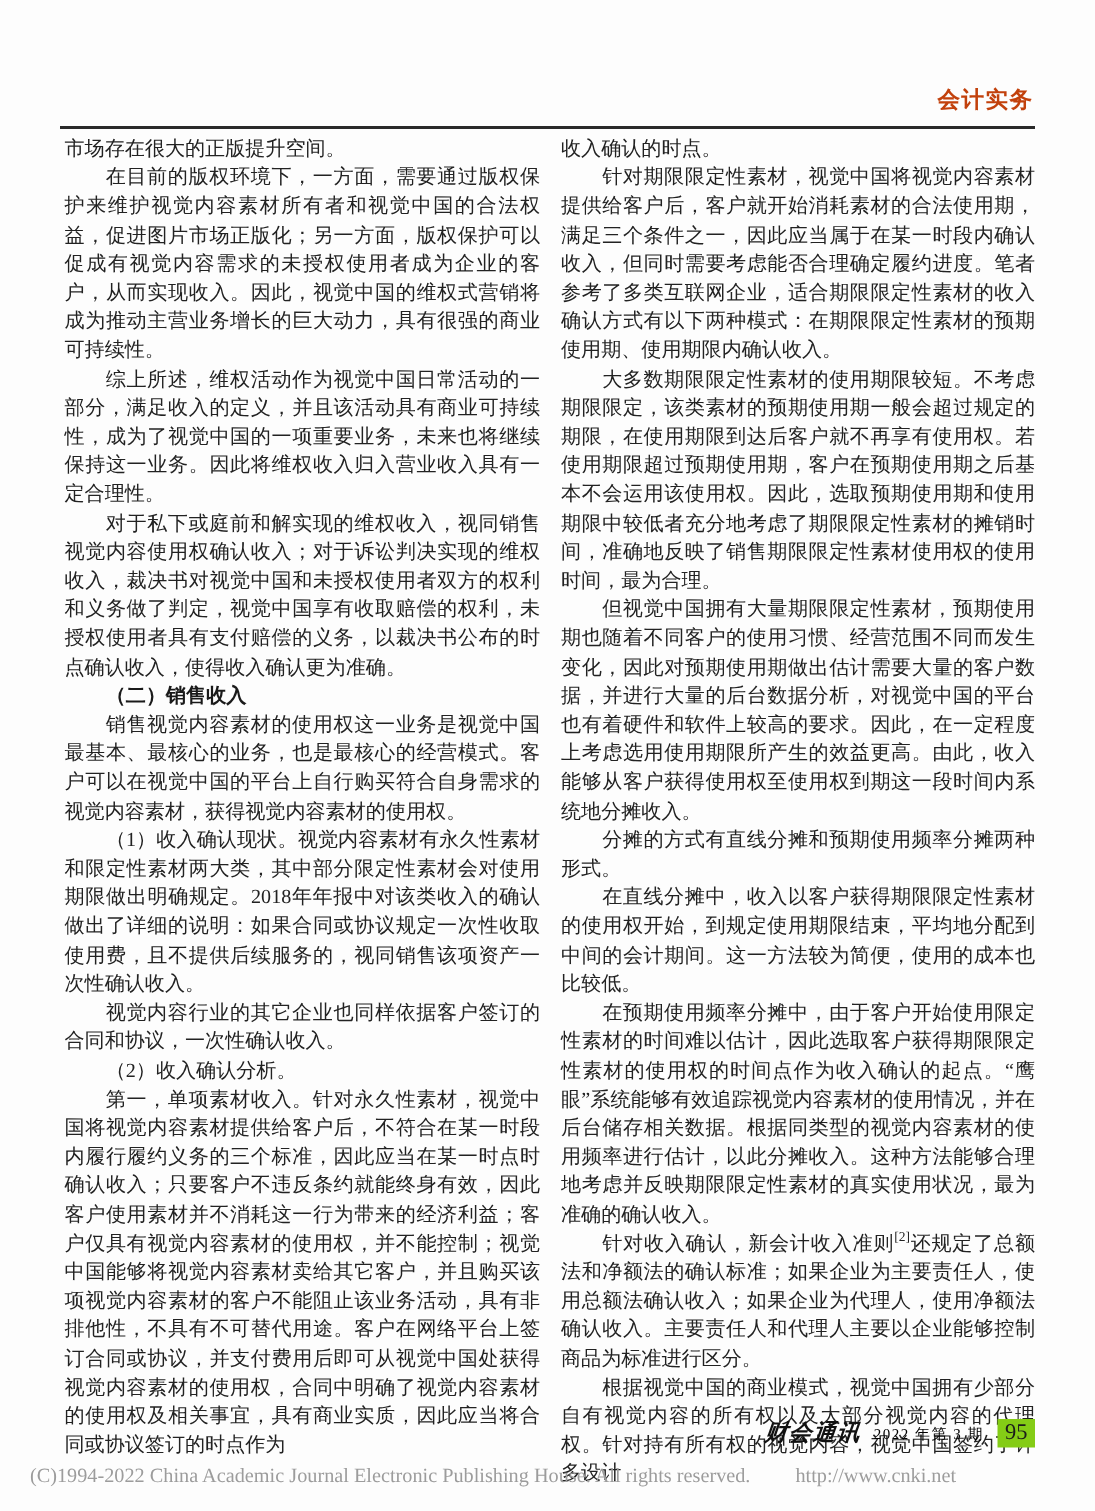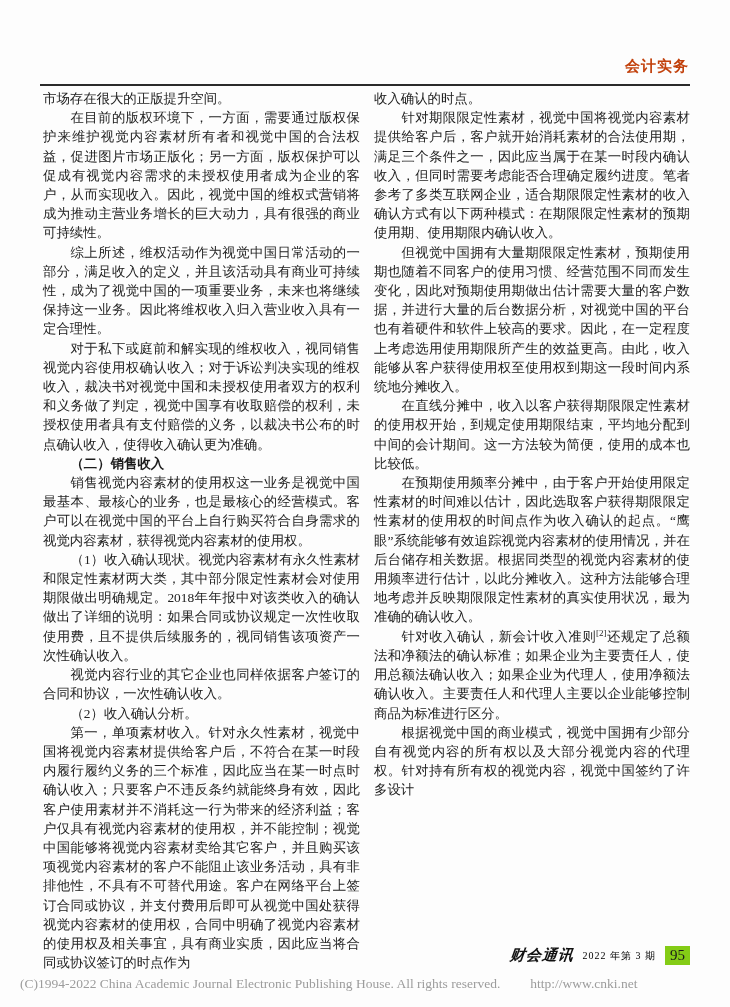--- a/index.html
+++ b/index.html
@@ -77,21 +77,23 @@
       <p class="heading indent">（二）销售收入</p>
       <p class="indent">销售视觉内容素材的使用权这一业务是视觉中国最基本、最核心的业务，也是最核心的经营模式。客户可以在视觉中国的平台上自行购买符合自身需求的视觉内容素材，获得视觉内容素材的使用权。</p>
       <p class="indent">（1）收入确认现状。视觉内容素材有永久性素材和限定性素材两大类，其中部分限定性素材会对使用期限做出明确规定。2018年年报中对该类收入的确认做出了详细的说明：如果合同或协议规定一次性收取使用费，且不提供后续服务的，视同销售该项资产一次性确认收入。</p>
       <p class="indent">视觉内容行业的其它企业也同样依据客户签订的合同和协议，一次性确认收入。</p>
       <p class="indent">（2）收入确认分析。</p>
       <p class="indent">第一，单项素材收入。针对永久性素材，视觉中国将视觉内容素材提供给客户后，不符合在某一时段内履行履约义务的三个标准，因此应当在某一时点时确认收入；只要客户不违反条约就能终身有效，因此客户使用素材并不消耗这一行为带来的经济利益；客户仅具有视觉内容素材的使用权，并不能控制；视觉中国能够将视觉内容素材卖给其它客户，并且购买该项视觉内容素材的客户不能阻止该业务活动，具有非排他性，不具有不可替代用途。客户在网络平台上签订合同或协议，并支付费用后即可从视觉中国处获得视觉内容素材的使用权，合同中明确了视觉内容素材的使用权及相关事宜，具有商业实质，因此应当将合同或协议签订的时点作为</p>
     </div>
   <div class="column right">
       <p class="">收入确认的时点。</p>
       <p class="indent">针对期限限定性素材，视觉中国将视觉内容素材提供给客户后，客户就开始消耗素材的合法使用期，满足三个条件之一，因此应当属于在某一时段内确认收入，但同时需要考虑能否合理确定履约进度。笔者参考了多类互联网企业，适合期限限定性素材的收入确认方式有以下两种模式：在期限限定性素材的预期使用期、使用期限内确认收入。</p>
+      <p class="indent">大多数期限限定性素材的使用期限较短。不考虑期限限定，该类素材的预期使用期一般会超过规定的期限，在使用期限到达后客户就不再享有使用权。若使用期限超过预期使用期，客户在预期使用期之后基本不会运用该使用权。因此，选取预期使用期和使用期限中较低者充分地考虑了期限限定性素材的摊销时间，准确地反映了销售期限限定性素材使用权的使用时间，最为合理。</p>
       <p class="indent">但视觉中国拥有大量期限限定性素材，预期使用期也随着不同客户的使用习惯、经营范围不同而发生变化，因此对预期使用期做出估计需要大量的客户数据，并进行大量的后台数据分析，对视觉中国的平台也有着硬件和软件上较高的要求。因此，在一定程度上考虑选用使用期限所产生的效益更高。由此，收入能够从客户获得使用权至使用权到期这一段时间内系统地分摊收入。</p>
+      <p class="indent">分摊的方式有直线分摊和预期使用频率分摊两种形式。</p>
       <p class="indent">在直线分摊中，收入以客户获得期限限定性素材的使用权开始，到规定使用期限结束，平均地分配到中间的会计期间。这一方法较为简便，使用的成本也比较低。</p>
       <p class="indent">在预期使用频率分摊中，由于客户开始使用限定性素材的时间难以估计，因此选取客户获得期限限定性素材的使用权的时间点作为收入确认的起点。“鹰眼”系统能够有效追踪视觉内容素材的使用情况，并在后台储存相关数据。根据同类型的视觉内容素材的使用频率进行估计，以此分摊收入。这种方法能够合理地考虑并反映期限限定性素材的真实使用状况，最为准确的确认收入。</p>
       <p class="indent">针对收入确认，新会计收入准则<sup>[2]</sup>还规定了总额法和净额法的确认标准；如果企业为主要责任人，使用总额法确认收入；如果企业为代理人，使用净额法确认收入。主要责任人和代理人主要以企业能够控制商品为标准进行区分。</p>
       <p class="indent">根据视觉中国的商业模式，视觉中国拥有少部分自有视觉内容的所有权以及大部分视觉内容的代理权。针对持有所有权的视觉内容，视觉中国签约了许多设计</p>
     </div>
 
   <div class="journal-line">
     <span class="journal-name">财会通讯</span>
     <span class="journal-issue">2022 年第 3 期</span>
     <span class="journal-page">95</span>

